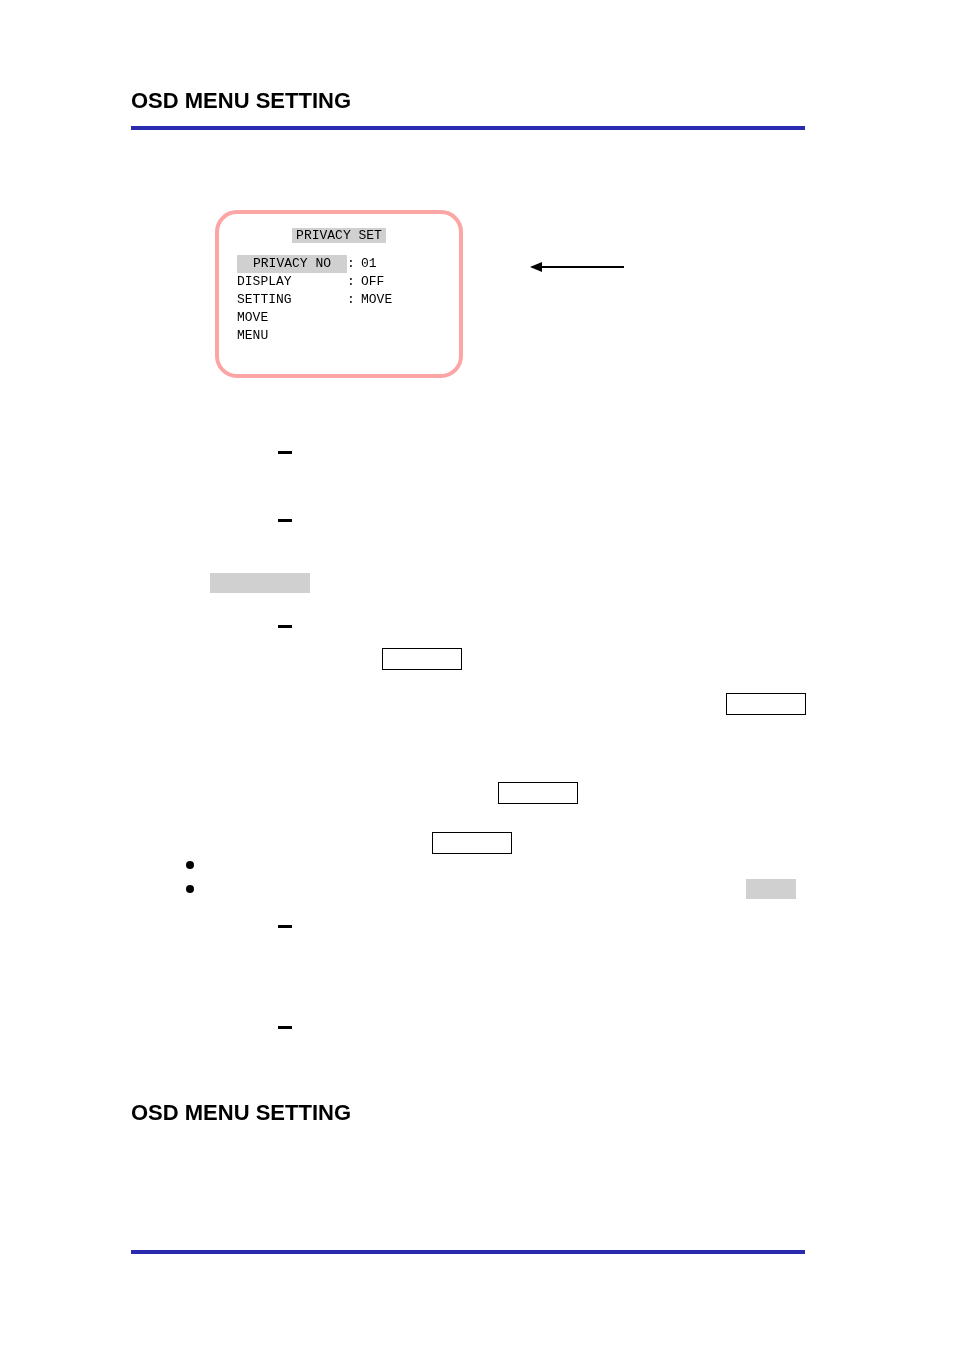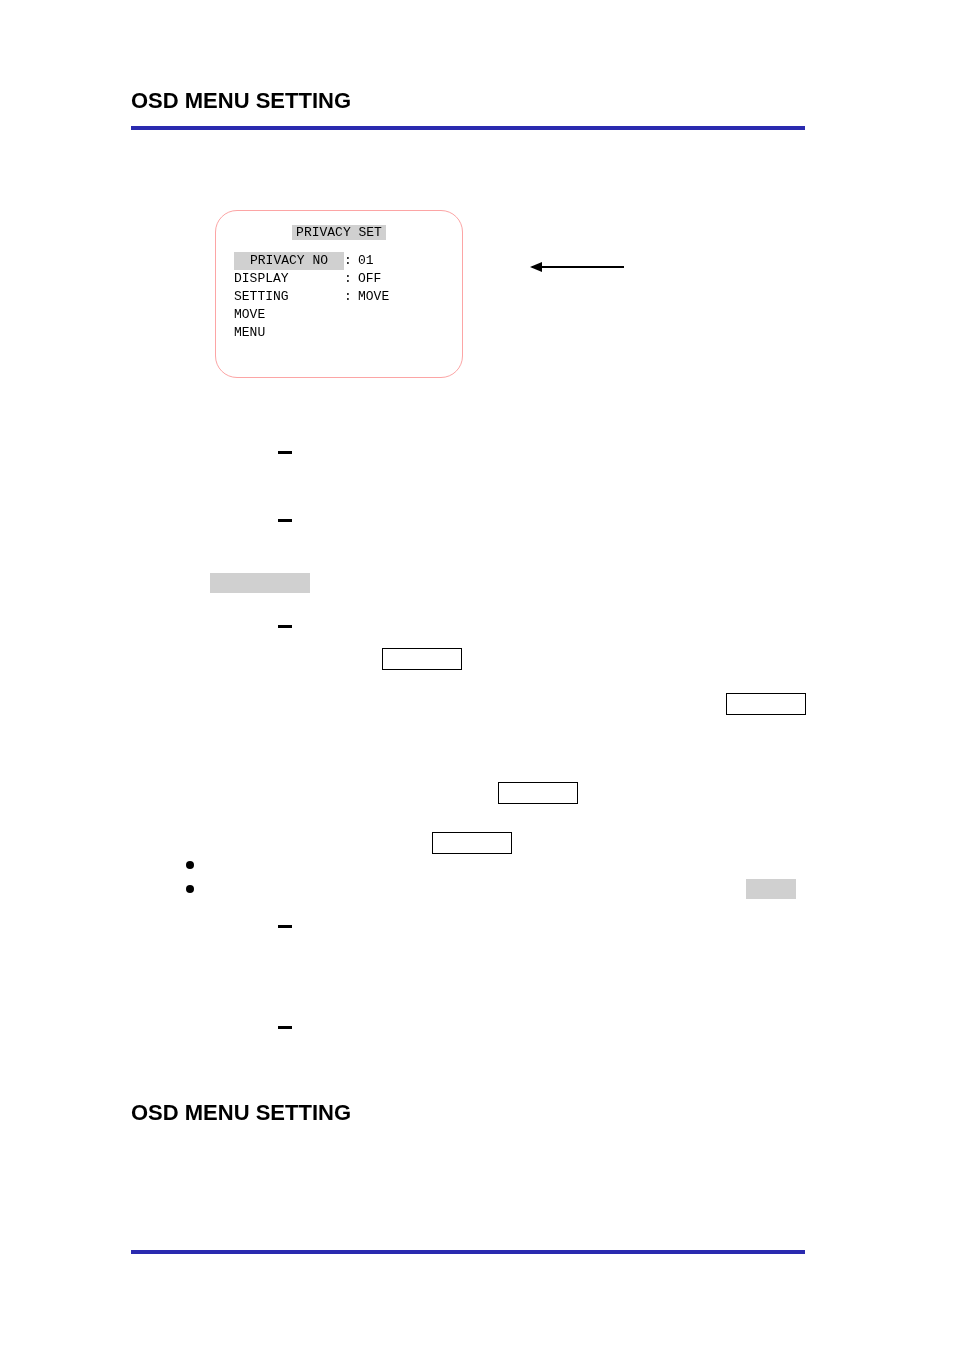--- a/index.html
+++ b/index.html
@@ -14,21 +14,21 @@
   }
   .blue-rule {
     position: absolute;
     left: 131px; width: 674px; height: 4px;
     background: #2a2aaf;
   }
   .menu-box {
     position: absolute;
     left: 215px; top: 210px;
     width: 248px; height: 168px;
-    border: 1px solid #fca5a5;
+    border: 4px solid #fca5a5;
     border-radius: 22px;
     font-family: "Courier New", monospace;
     font-size: 13px;
     padding: 14px 18px 10px 18px;
   }
   .menu-title-row {
     text-align: center;
     margin-bottom: 12px;
   }
   .menu-title {

